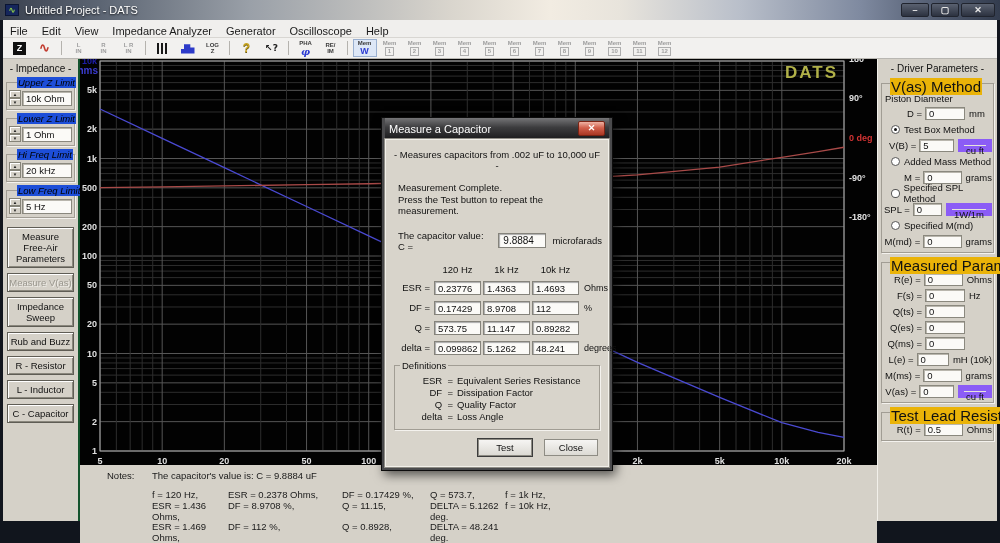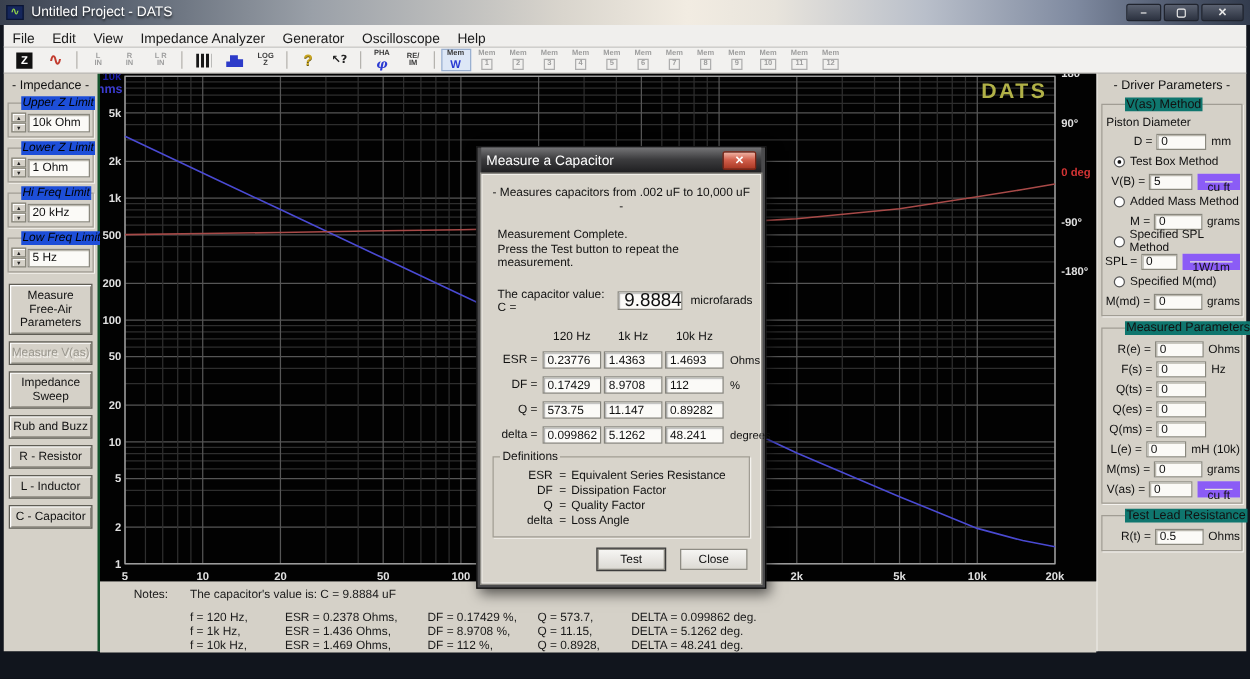--- a/index.html
+++ b/index.html
@@ -67,21 +67,21 @@
 
   .notes { flex:1; background:#d5d1c8; font-size:9.5px; color:#1a1a1a; padding:5px 0 0 27px; }
   .notesline { display:flex; }
   .noteslabel { width:45px; }
   .notes-rows { display:grid; grid-template-columns:76px 114px 88px 75px auto;
     margin:9px 0 0 45px; line-height:10.8px; }
 
   .rightpanel { width:120px; background:#d5d1c8; border-left:1px solid #f2f0ea; padding:2px 3px; font-size:10px; color:#111; }
   .rp-header { text-align:center; font-size:10px; margin:2px 0 4px; }
   .dpgroup { position:relative; border:1px solid #a19d94; box-shadow:1px 1px 0 #f4f2ee; margin:9px 0 0; padding:8px 1px 3px; }
-  .dpgrouptitle { position:absolute; top:-6px; left:18px; background:#0f766e; font-size:10px; padding:0 1px; white-space:nowrap; }
+  .dpgrouptitle { position:absolute; top:-6px; left:8px; background:#eab308; font-size:15px; padding:0 1px; white-space:nowrap; }
   .dprow { display:flex; align-items:center; height:16px; font-size:9.5px; }
   .dprow.plain { padding-left:2px; height:13px; }
   .dplabel { width:42px; text-align:right; padding-right:3px; white-space:nowrap; }
   .dpbox { width:40px; height:13px; background:#fbfaf7; border:1px solid #8a887e;
     box-shadow:inset 1px 1px 0 #b9b6ad; line-height:12px; padding-left:3px; }
   .dpunit { padding-left:4px; white-space:nowrap; }
   .dpunitbox { margin-left:4px; background:#e6e3db; border:6px solid #8b5cf6; padding:0 2px;
     height:13px; line-height:12px; white-space:nowrap; }
   .dprow.radio { padding-left:8px; }
   .rb { width:9px; height:9px; border-radius:50%; background:#fff; border:1px solid #555; margin-right:4px; position:relative; }
@@ -102,21 +102,21 @@
   .dlg-title { height:21px; display:flex; align-items:center; color:#fff; font-size:11px; padding:0 4px;
     background:linear-gradient(#757577,#3c3c3e 45%,#1c1c1e); }
   .dlg-close { margin-left:auto; width:27px; height:15px; border-radius:2px; text-align:center;
     background:linear-gradient(#efb3a4,#d2604c 45%,#a93723); border:1px solid #7c2414;
     color:#fff; font:bold 9px/13px "Liberation Sans",sans-serif; }
   .dlg-body { background:#d8d4cb; border:1px solid #f2f0ea; outline:1px solid #8f8d86; padding:6px 6px 4px; color:#111; }
   .dlg-intro { text-align:center; font-size:9.5px; margin-top:3px; }
   .dlg-status { font-size:9.5px; margin:11px 0 0 6px; line-height:11.5px; }
   .dlg-valrow { display:flex; align-items:center; margin:13px 0 0 6px; font-size:9.5px; }
   .dlg-valbox { width:52px; height:15px; background:#fbfaf7; border:1px solid #85837b;
-    box-shadow:inset 1px 1px 1px #aaa; line-height:14px; padding-left:4px; margin:0 6px; font-size:15px; }
+    box-shadow:inset 1px 1px 1px #aaa; line-height:14px; padding-left:4px; margin:0 6px; font-size:10px; }
   .dtable { display:grid; grid-template-columns:38px 47px 47px 47px auto; column-gap:2px; row-gap:6px;
     margin:12px 0 0 2px; font-size:9.5px; align-items:center; }
   .dthead { text-align:center; }
   .dtlabel { text-align:right; padding-right:2px; white-space:nowrap; }
   .dtbox { height:14px; background:#fbfaf7; border:1px solid #85837b; box-shadow:inset 1px 1px 1px #aaa;
     line-height:13px; padding-left:3px; }
   .dtunit { padding-left:3px; font-size:9px; }
   .defs { position:relative; border:1px solid #a19d94; box-shadow:1px 1px 0 #f4f2ee; margin:10px 2px 0; padding:9px 0 6px; }
   .defstitle { position:absolute; top:-6px; left:5px; background:#d8d4cb; font-size:9.5px; padding:0 2px; }
   .defline { display:flex; font-size:9.5px; line-height:12px; }
@@ -467,21 +467,20 @@
       <div class="notes">
         <div class="notesline">
           <span class="noteslabel">Notes:</span>
           <span>The capacitor's value is:   C = 9.8884 uF</span>
         </div>
         <div class="notes-rows">
             <span class="notecell">f = 120 Hz,</span>
             <span class="notecell">ESR = 0.2378 Ohms,</span>
             <span class="notecell">DF = 0.17429 %,</span>
             <span class="notecell">Q = 573.7,</span>
-            <span class="notecell">DELTA = 0.099862 deg.</span>
             <span class="notecell">f = 1k Hz,</span>
             <span class="notecell">ESR = 1.436 Ohms,</span>
             <span class="notecell">DF = 8.9708 %,</span>
             <span class="notecell">Q = 11.15,</span>
             <span class="notecell">DELTA = 5.1262 deg.</span>
             <span class="notecell">f = 10k Hz,</span>
             <span class="notecell">ESR = 1.469 Ohms,</span>
             <span class="notecell">DF =  112 %,</span>
             <span class="notecell">Q = 0.8928,</span>
             <span class="notecell">DELTA = 48.241 deg.</span>

